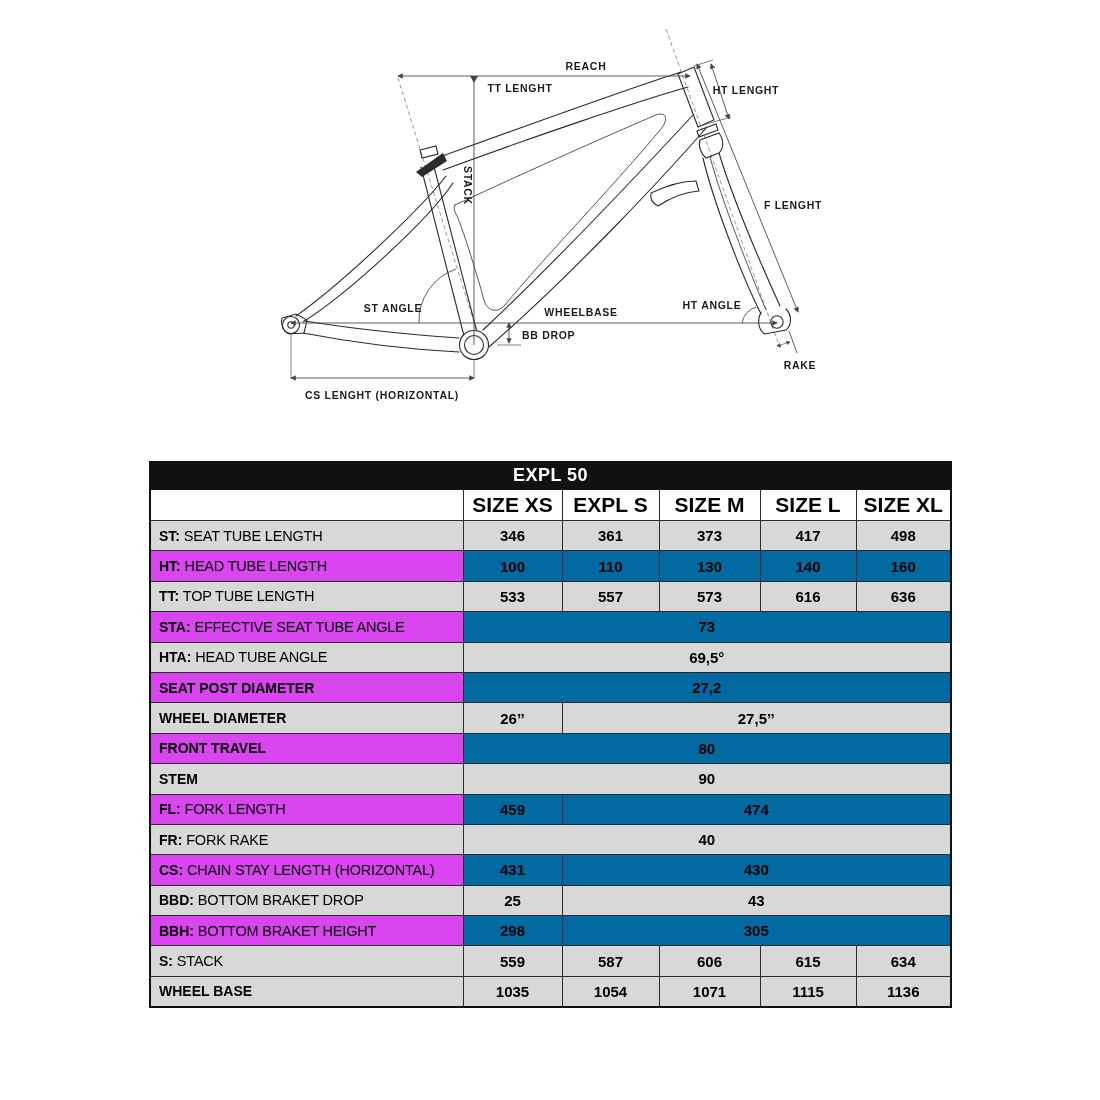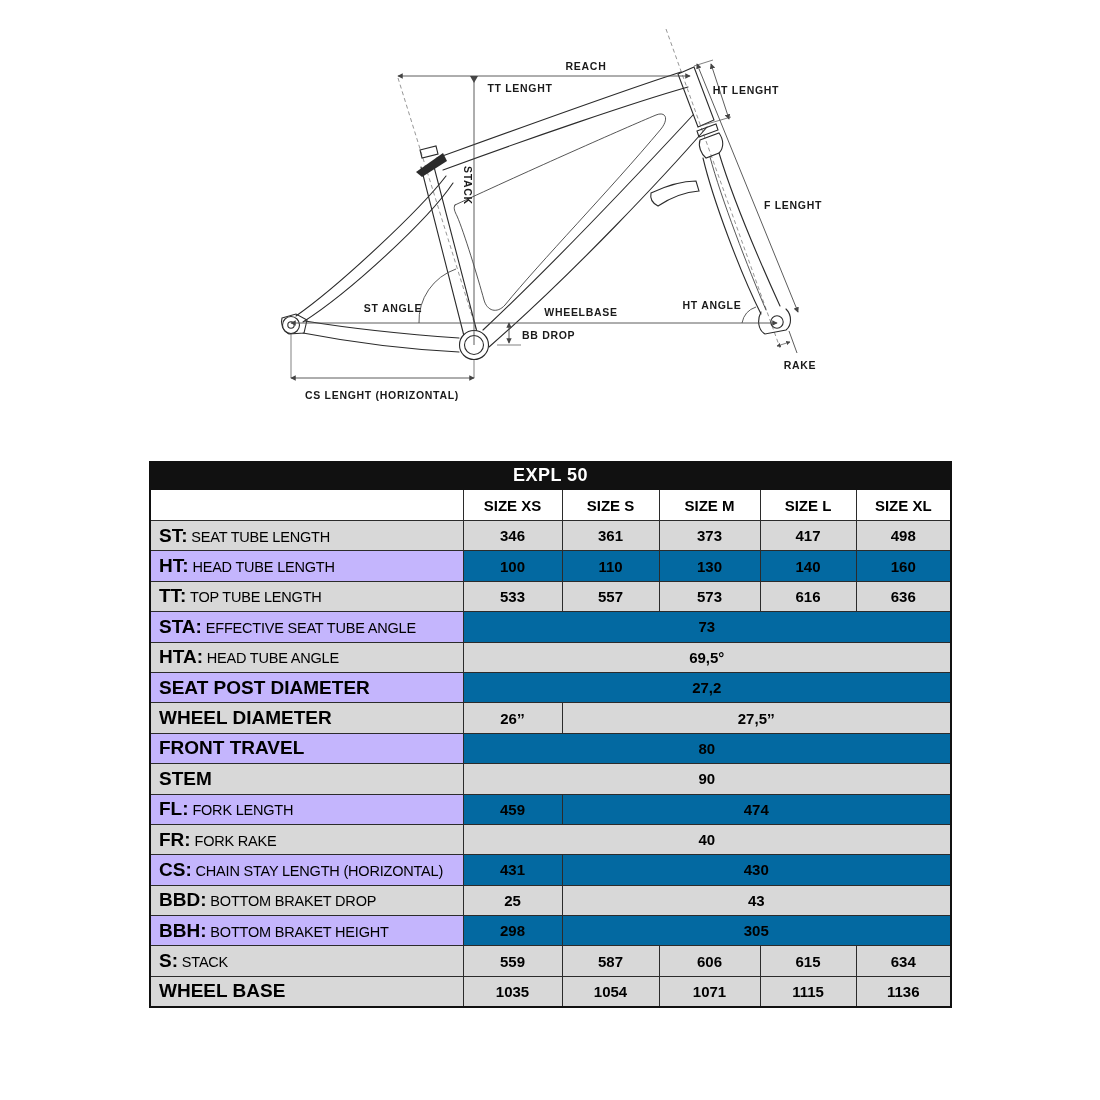--- a/index.html
+++ b/index.html
@@ -38,32 +38,32 @@
     font-weight:bold;
     font-size:18px;
     letter-spacing:0.5px;
     height:25px;
     border:2px solid #111 !important;
   }
   .size-row td{
     height:30px;
     text-align:center;
     font-weight:bold;
-    font-size:15px;
+    font-size:21px;
     background:#fff;
   }
   .geo-table tbody tr{height:30.4px;}
   .label-cell{
     padding-left:8px !important;
     font-size:14.5px;
     letter-spacing:-0.2px;
     white-space:nowrap;
-    background:#c4b5fd;
-  }
-  .label-cell b{font-size:19px;letter-spacing:0;}
+    background:#d946ef;
+  }
+  .label-cell b{font-size:14px;letter-spacing:0;}
   .value-cell{
     text-align:center;
     font-weight:bold;
     font-size:15px;
     background:#0369a1;
   }
   tr.shaded td{background:#d8d8d8;}
 </style>
 </head>
 <body>
@@ -153,21 +153,21 @@
       <col style="width:96px">
       <col style="width:95px">
   </colgroup>
   <thead>
     <tr>
       <td colspan="6" class="title-cell">EXPL 50</td>
     </tr>
     <tr class="size-row">
       <td></td>
       <td>SIZE XS</td>
-      <td>SIZE S</td>
+      <td>EXPL S</td>
       <td>SIZE M</td>
       <td>SIZE L</td>
       <td>SIZE XL</td>
     </tr>
   </thead>
   <tbody>
       <tr class="shaded">
         <td class="label-cell"><b>ST:</b> SEAT TUBE LENGTH</td>
         <td class="value-cell" colspan="1">346</td>
         <td class="value-cell" colspan="1">361</td>

